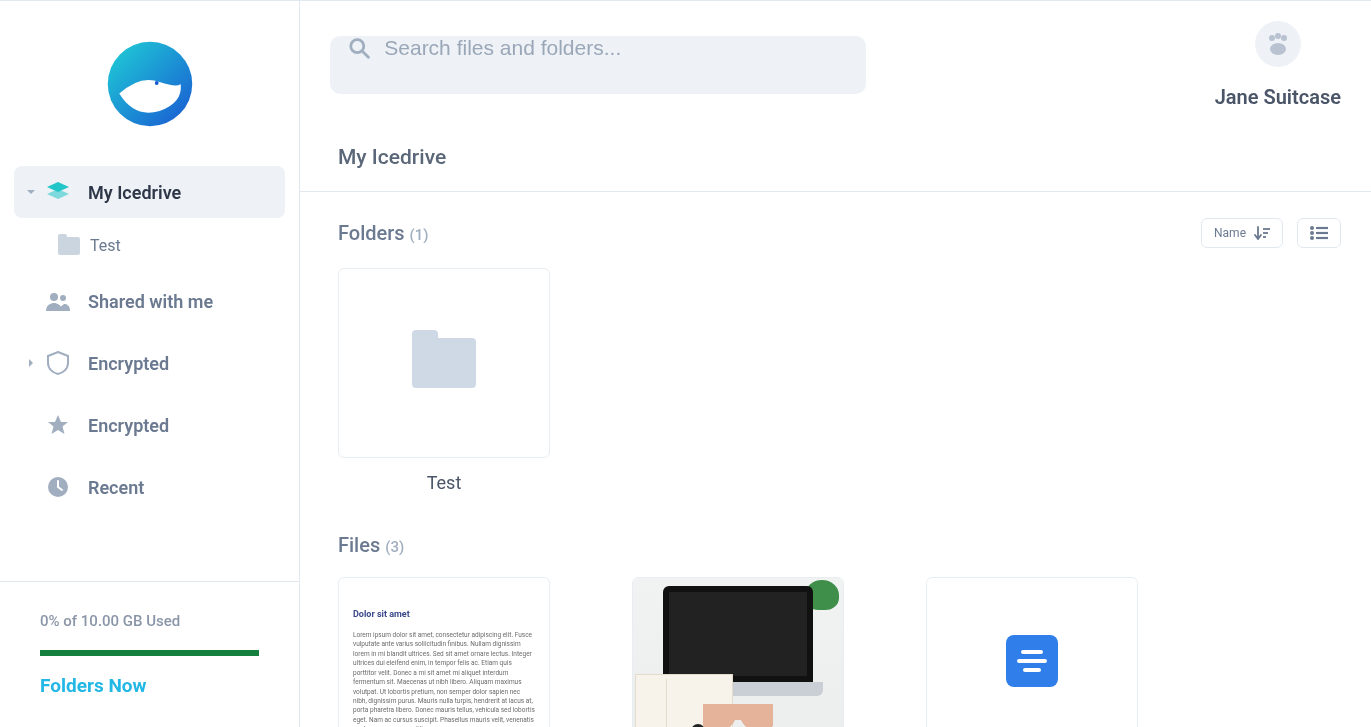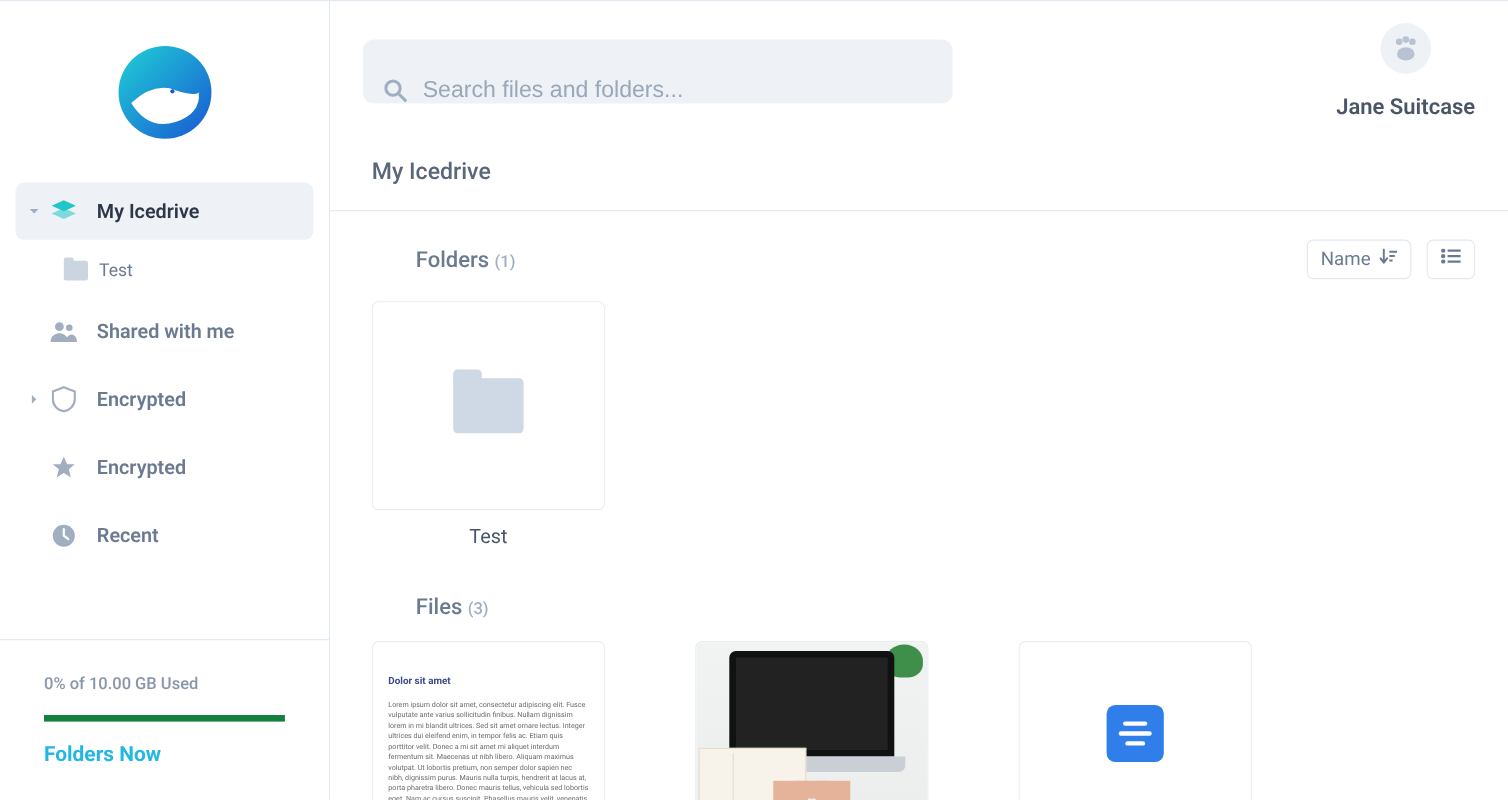--- a/index.html
+++ b/index.html
@@ -105,21 +105,21 @@
   display: flex;
   align-items: center;
   padding: 20px 30px 0 30px;
   gap: 20px;
 }
 .search {
   flex: 0 0 536px;
   background: #eef2f6;
   border-radius: 10px;
   display: flex;
-  align-items: flex-end;
+  align-items: flex-start;
   padding: 0 18px;
   height: 58px;
 }
 .search svg { color: #a0aec0; margin-right: 14px; }
 .search input {
   border: none; background: transparent; outline: none;
   font-size: 21px; color: #6b7a90; width: 100%;
 }
 .search input::placeholder { color: #9aa7b8; }
 .spacer { flex: 1; }
@@ -138,31 +138,30 @@
   padding: 36px 30px 22px 38px;
   color: #5a6778;
   font-size: 21px;
   font-weight: 500;
   border-bottom: 1px solid #e2e8f0;
 }
 .content { padding: 26px 30px 0 38px; overflow-y: auto; flex:1; }
 .section-head {
   display: flex; align-items: center; justify-content: space-between;
   margin-bottom: 20px;
-  margin-left: 40px;
 }
 .section-title {
   color: #6b7a90; font-size: 20px; font-weight: 500;
 }
 .section-title .count { color: #a0aec0; font-size: 15px; }
 .toolbar { display:flex; gap: 14px; }
 .pill {
   border: 1px solid #e2e8f0; border-radius: 6px;
-  padding: 7px 12px; display:flex; align-items:flex-start; gap:8px;
-  color:#6b7a90; font-size: 17px; cursor:pointer;
+  padding: 7px 12px; display:flex; align-items:center; gap:8px;
+  color:#6b7a90; font-size: 12px; cursor:pointer;
   background:#fff;
 }
 .grid { display: flex; gap: 46px; flex-wrap: wrap; margin-bottom: 40px; }
 .card {
   width: 212px;
 }
 .card-thumb {
   width: 212px; height: 190px;
   border: 1px solid #e8edf2; border-radius: 6px;
   display:flex; align-items:center; justify-content:center;

